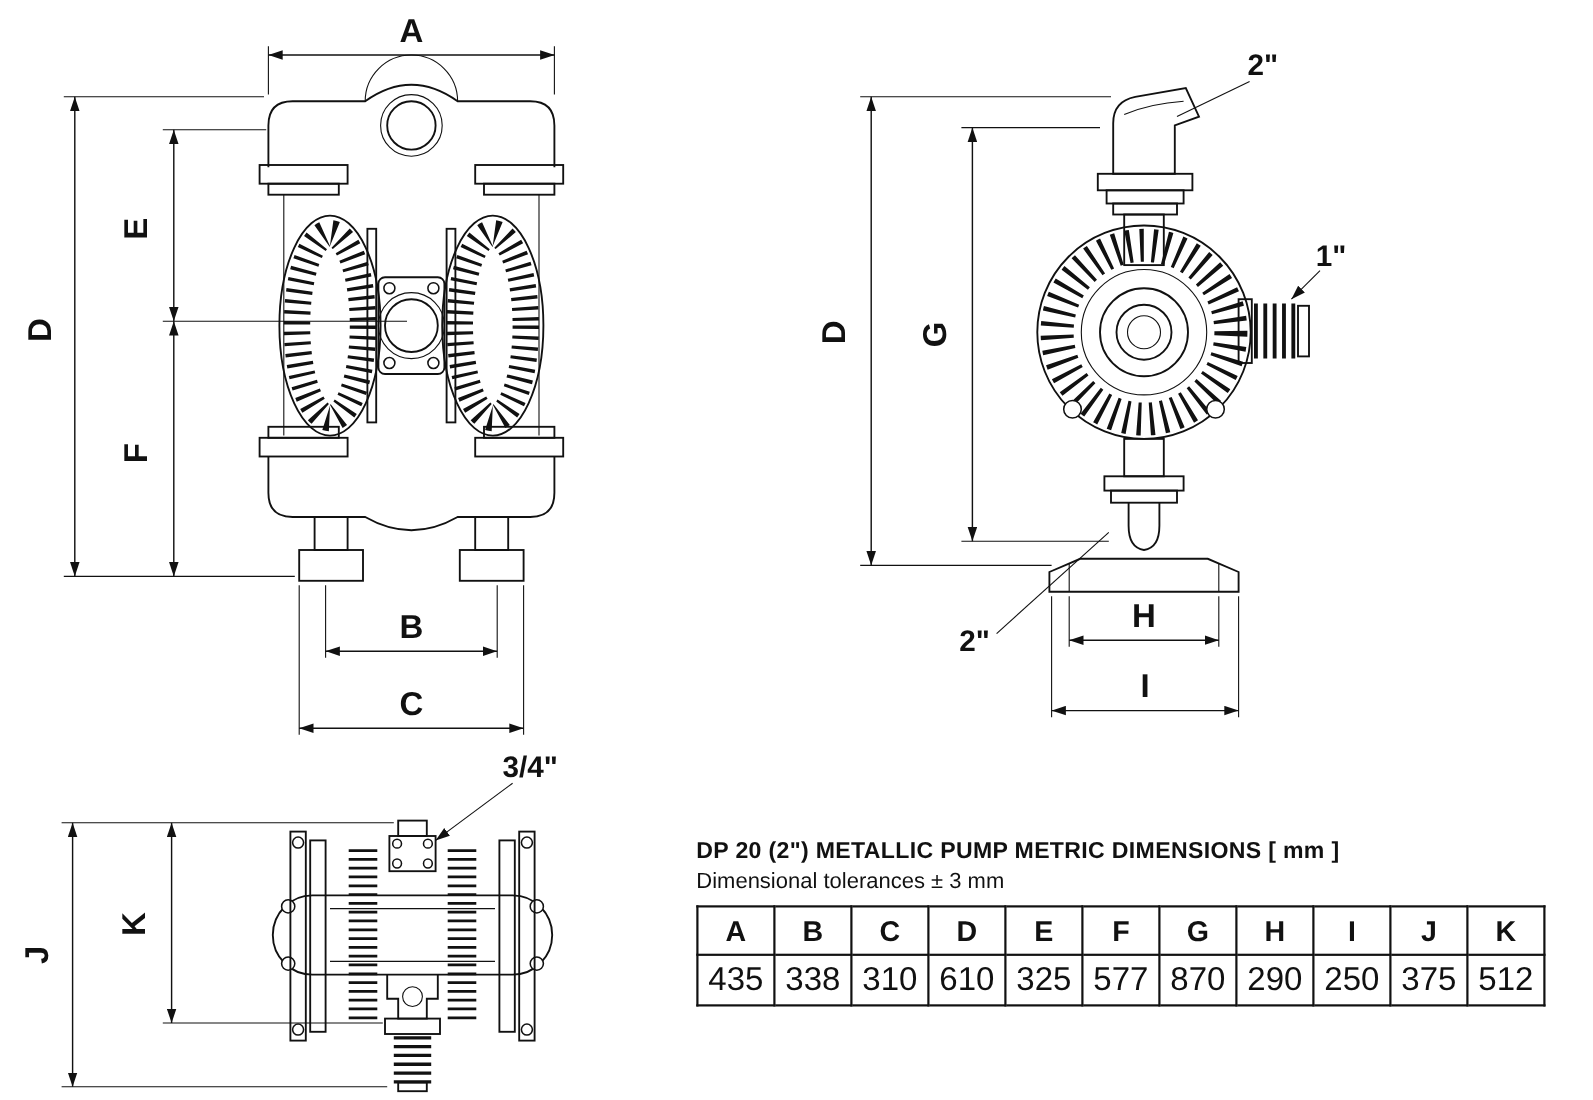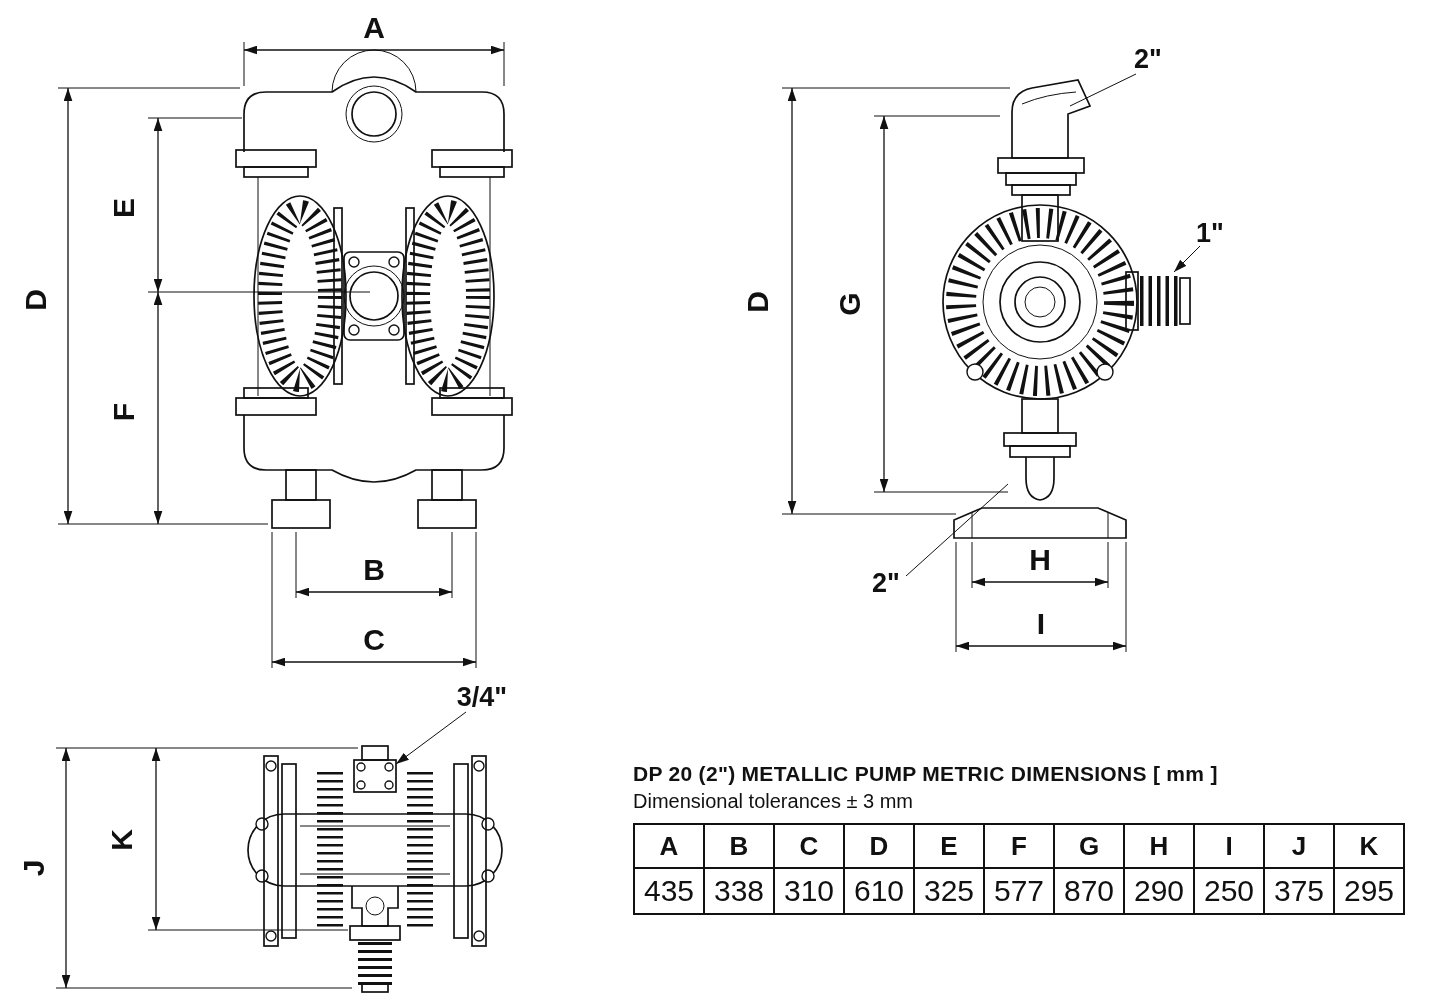--- a/index.html
+++ b/index.html
@@ -289,17 +289,17 @@
         <td>435</td>
         <td>338</td>
         <td>310</td>
         <td>610</td>
         <td>325</td>
         <td>577</td>
         <td>870</td>
         <td>290</td>
         <td>250</td>
         <td>375</td>
-        <td>295</td>
+        <td>512</td>
       </tr>
     </tbody>
   </table>
 </div>
 
 </body></html>

